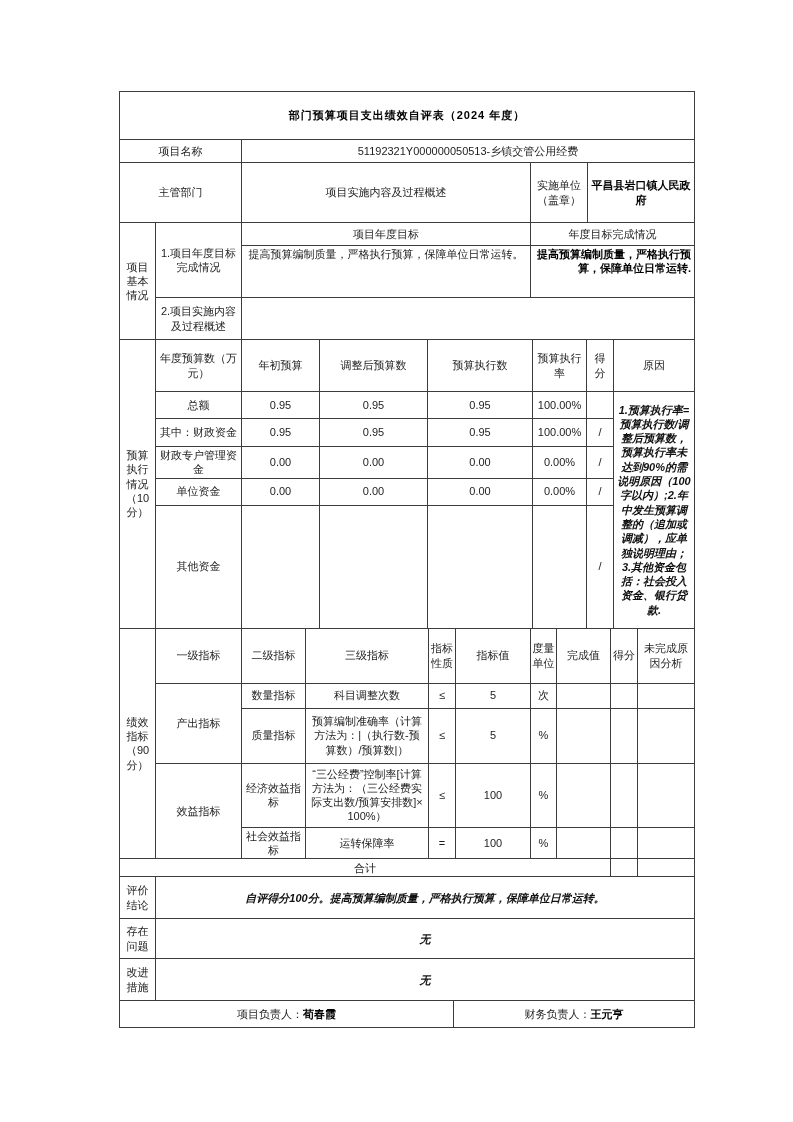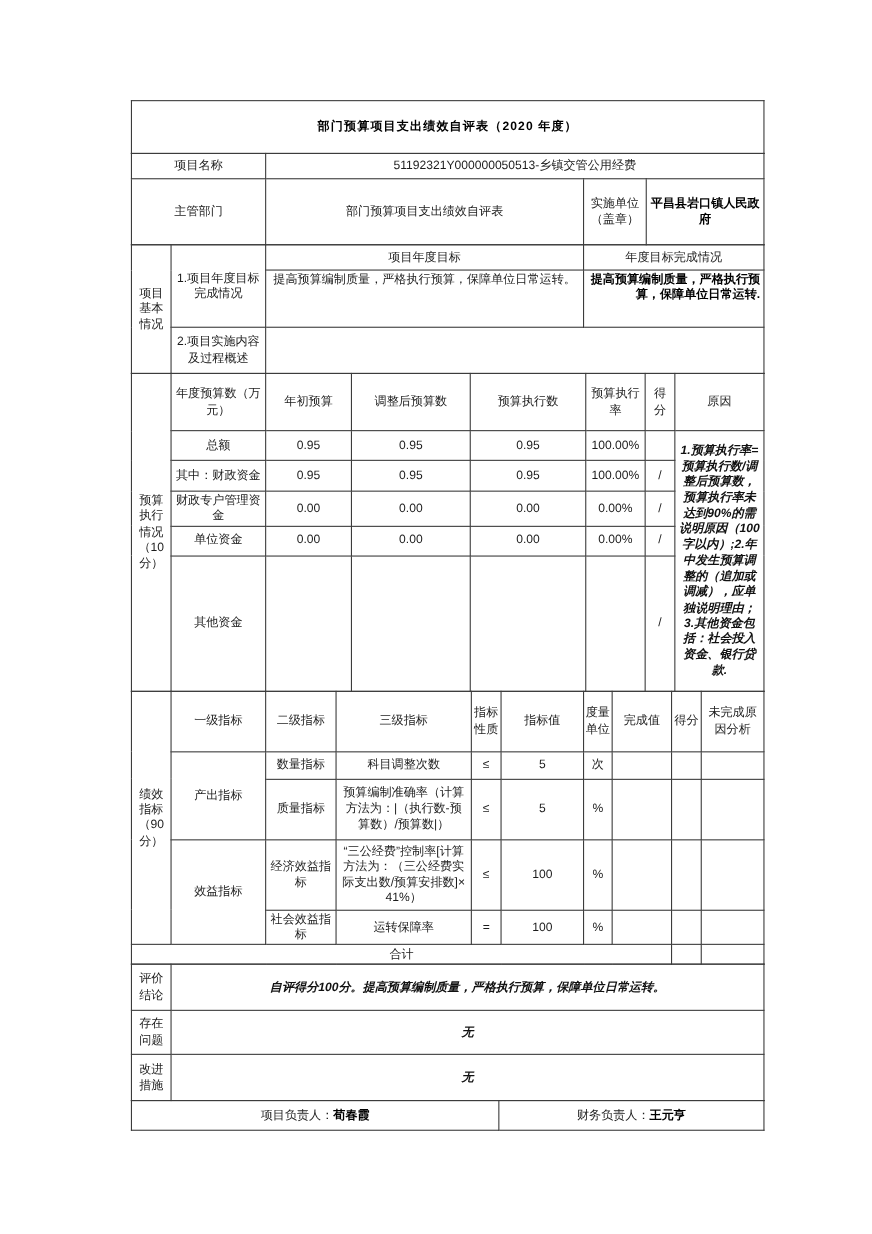--- a/index.html
+++ b/index.html
@@ -56,40 +56,40 @@
 
 <div class="page">
   <div class="doc">
 
     <table>
       <colgroup>
           <col style="width:575px">
         </colgroup>
       <tbody>
           <tr class="h48">
-        <td class="title-cell">部门预算项目支出绩效自评表（2020 年度）</td>
+        <td class="title-cell">部门预算项目支出绩效自评表（2024 年度）</td>
       </tr>
     </tbody>
       </table>
 
     <table>
       <colgroup>
           <col style="width:122px">
           <col style="width:289px">
           <col style="width:57px">
           <col style="width:107px">
         </colgroup>
       <tbody>
           <tr class="h23">
         <td class="t-left">项目名称</td>
         <td class="t-left" colspan="3">51192321Y000000050513-乡镇交管公用经费</td>
       </tr>
       <tr class="h60">
         <td class="t-left">主管部门</td>
-        <td class="t-left">部门预算项目支出绩效自评表</td>
+        <td class="t-left">项目实施内容及过程概述</td>
         <td class="t-left vlabel">实施单位（盖章）</td>
         <td class="bold">平昌县岩口镇人民政府</td>
       </tr>
     </tbody>
       </table>
 
     <table>
       <colgroup>
           <col style="width:36px">
           <col style="width:86px">
@@ -223,21 +223,21 @@
         <td>≤</td>
         <td>5</td>
         <td>%</td>
         <td></td>
         <td></td>
         <td></td>
       </tr>
       <tr class="h64">
         <td rowspan="2">效益指标</td>
         <td class="hdr">经济效益指标</td>
-        <td class="small">“三公经费”控制率[计算方法为：（三公经费实际支出数/预算安排数]×41%）</td>
+        <td class="small">“三公经费”控制率[计算方法为：（三公经费实际支出数/预算安排数]×100%）</td>
         <td>≤</td>
         <td>100</td>
         <td>%</td>
         <td></td>
         <td></td>
         <td></td>
       </tr>
       <tr class="h28">
         <td class="hdr">社会效益指标</td>
         <td class="small">运转保障率</td>

